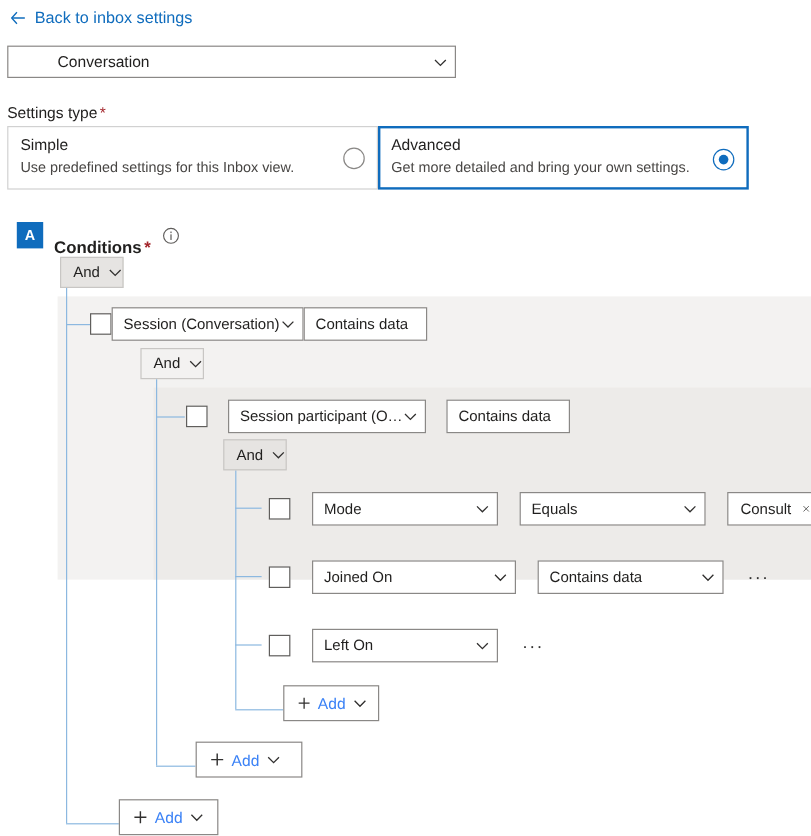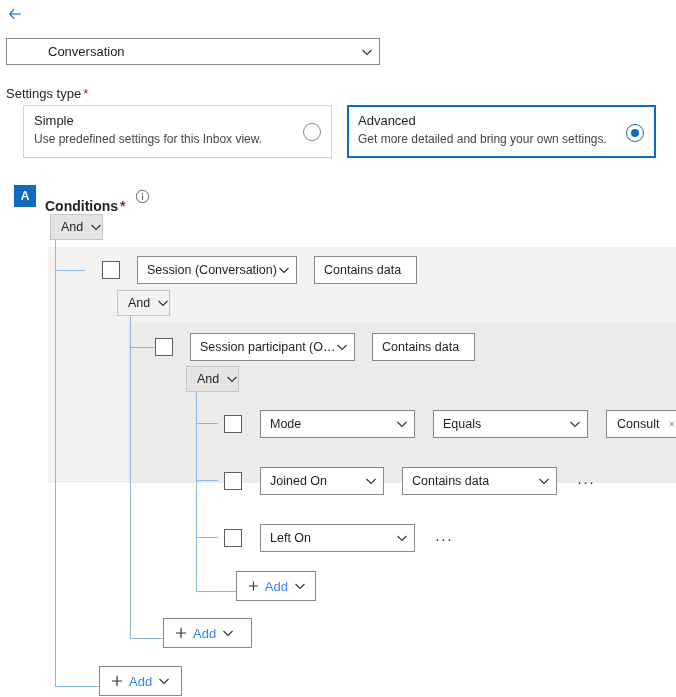--- a/index.html
+++ b/index.html
@@ -40,21 +40,21 @@
   .top-dd .txt { flex: 1; margin-left: 32px; }
   .chev { width: 12px; height: 12px; flex: none; }
 
   
   .settings-label {
     position: absolute; left: 6px; top: 86px;
     font-size: 13px; font-weight: 400; color: #201f1e;
   }
   .req { color: #a4262c; margin-left: 2px; }
 
-  .choice-row { position: absolute; left: 23px; top: 105px; display: flex; gap: 15px; }
+  .choice-row { position: absolute; left: 6px; top: 105px; display: flex; }
   .choice {
     width: 309px; height: 53px;
     border: 1px solid #d1d1d1;
     background: #fff;
     position: relative;
     padding: 7px 40px 0 10px;
     cursor: pointer;
   }
   .choice.selected { border: 2px solid #0f6cbd; padding: 6px 39px 0 9px; }
   .choice .title { font-size: 13px; color: #201f1e; line-height: 16px; }
@@ -146,20 +146,21 @@
 </head>
 <body>
 
 <div id="root">
 
   <div class="back-link">
     <svg class="back-arrow" viewBox="0 0 16 16">
       <path d="M7 2.5 L2 8 L7 13.5" fill="none" stroke="#0f6cbd" stroke-width="1.3"></path>
       <path d="M2.3 8 H14.5" fill="none" stroke="#0f6cbd" stroke-width="1.3"></path>
     </svg>
+    <span>Back to inbox settings</span>
   </div>
 
   <div class="top-dd">
     <span class="txt">Conversation</span>
     <svg class="chev" viewBox="0 0 12 12">
       <path d="M1.5 4 L6 8.5 L10.5 4" fill="none" stroke="#323130" stroke-width="1.1"></path>
     </svg>
   </div>
 
   <div class="settings-label">
@@ -208,21 +209,21 @@
   <div class="ln hln" style="left:196px; top:537px; width:22px;"></div>
   <div class="ln hln" style="left:196px; top:591px; width:40px;"></div>
 
   <div class="op shaded" style="left:50px; top:214px; width:53px;">
     <span>And</span>
     <svg class="chev" viewBox="0 0 12 12">
         <path d="M1.5 4 L6 8.5 L10.5 4" fill="none" stroke="#323130" stroke-width="1.1"></path>
       </svg>
   </div>
 
-  <div class="row" style="left:102px; top:256px; gap:17px;">
+  <div class="row" style="left:75px; top:256px; ">
     <span class="cb"></span>
     <span class="sel" style="width:160px;">
       <span class="txt">Session (Conversation)</span>
       <svg class="chev" viewBox="0 0 12 12">
           <path d="M1.5 4 L6 8.5 L10.5 4" fill="none" stroke="#323130" stroke-width="1.1"></path>
         </svg>
     </span>
     <span class="sel" style="width:103px;">
       <span class="txt">Contains data</span>
     </span>
@@ -272,21 +273,21 @@
     <span class="token" style="width:78px;">
       <span>Consult</span>
       <svg class="x-icon" viewBox="0 0 10 10">
         <path d="M1 1 L9 9 M9 1 L1 9" stroke="#323130" stroke-width="1.1" fill="none"></path>
       </svg>
     </span>
   </div>
 
   <div class="row" style="left:224px; top:467px; gap:18px;">
     <span class="cb"></span>
-    <span class="sel" style="width:124px;">
+    <span class="sel" style="width:170px;">
       <span class="txt">Joined On</span>
       <svg class="chev" viewBox="0 0 12 12">
           <path d="M1.5 4 L6 8.5 L10.5 4" fill="none" stroke="#323130" stroke-width="1.1"></path>
         </svg>
     </span>
     <span class="sel" style="width:155px;">
       <span class="txt">Contains data</span>
       <svg class="chev" viewBox="0 0 12 12">
           <path d="M1.5 4 L6 8.5 L10.5 4" fill="none" stroke="#323130" stroke-width="1.1"></path>
         </svg>

